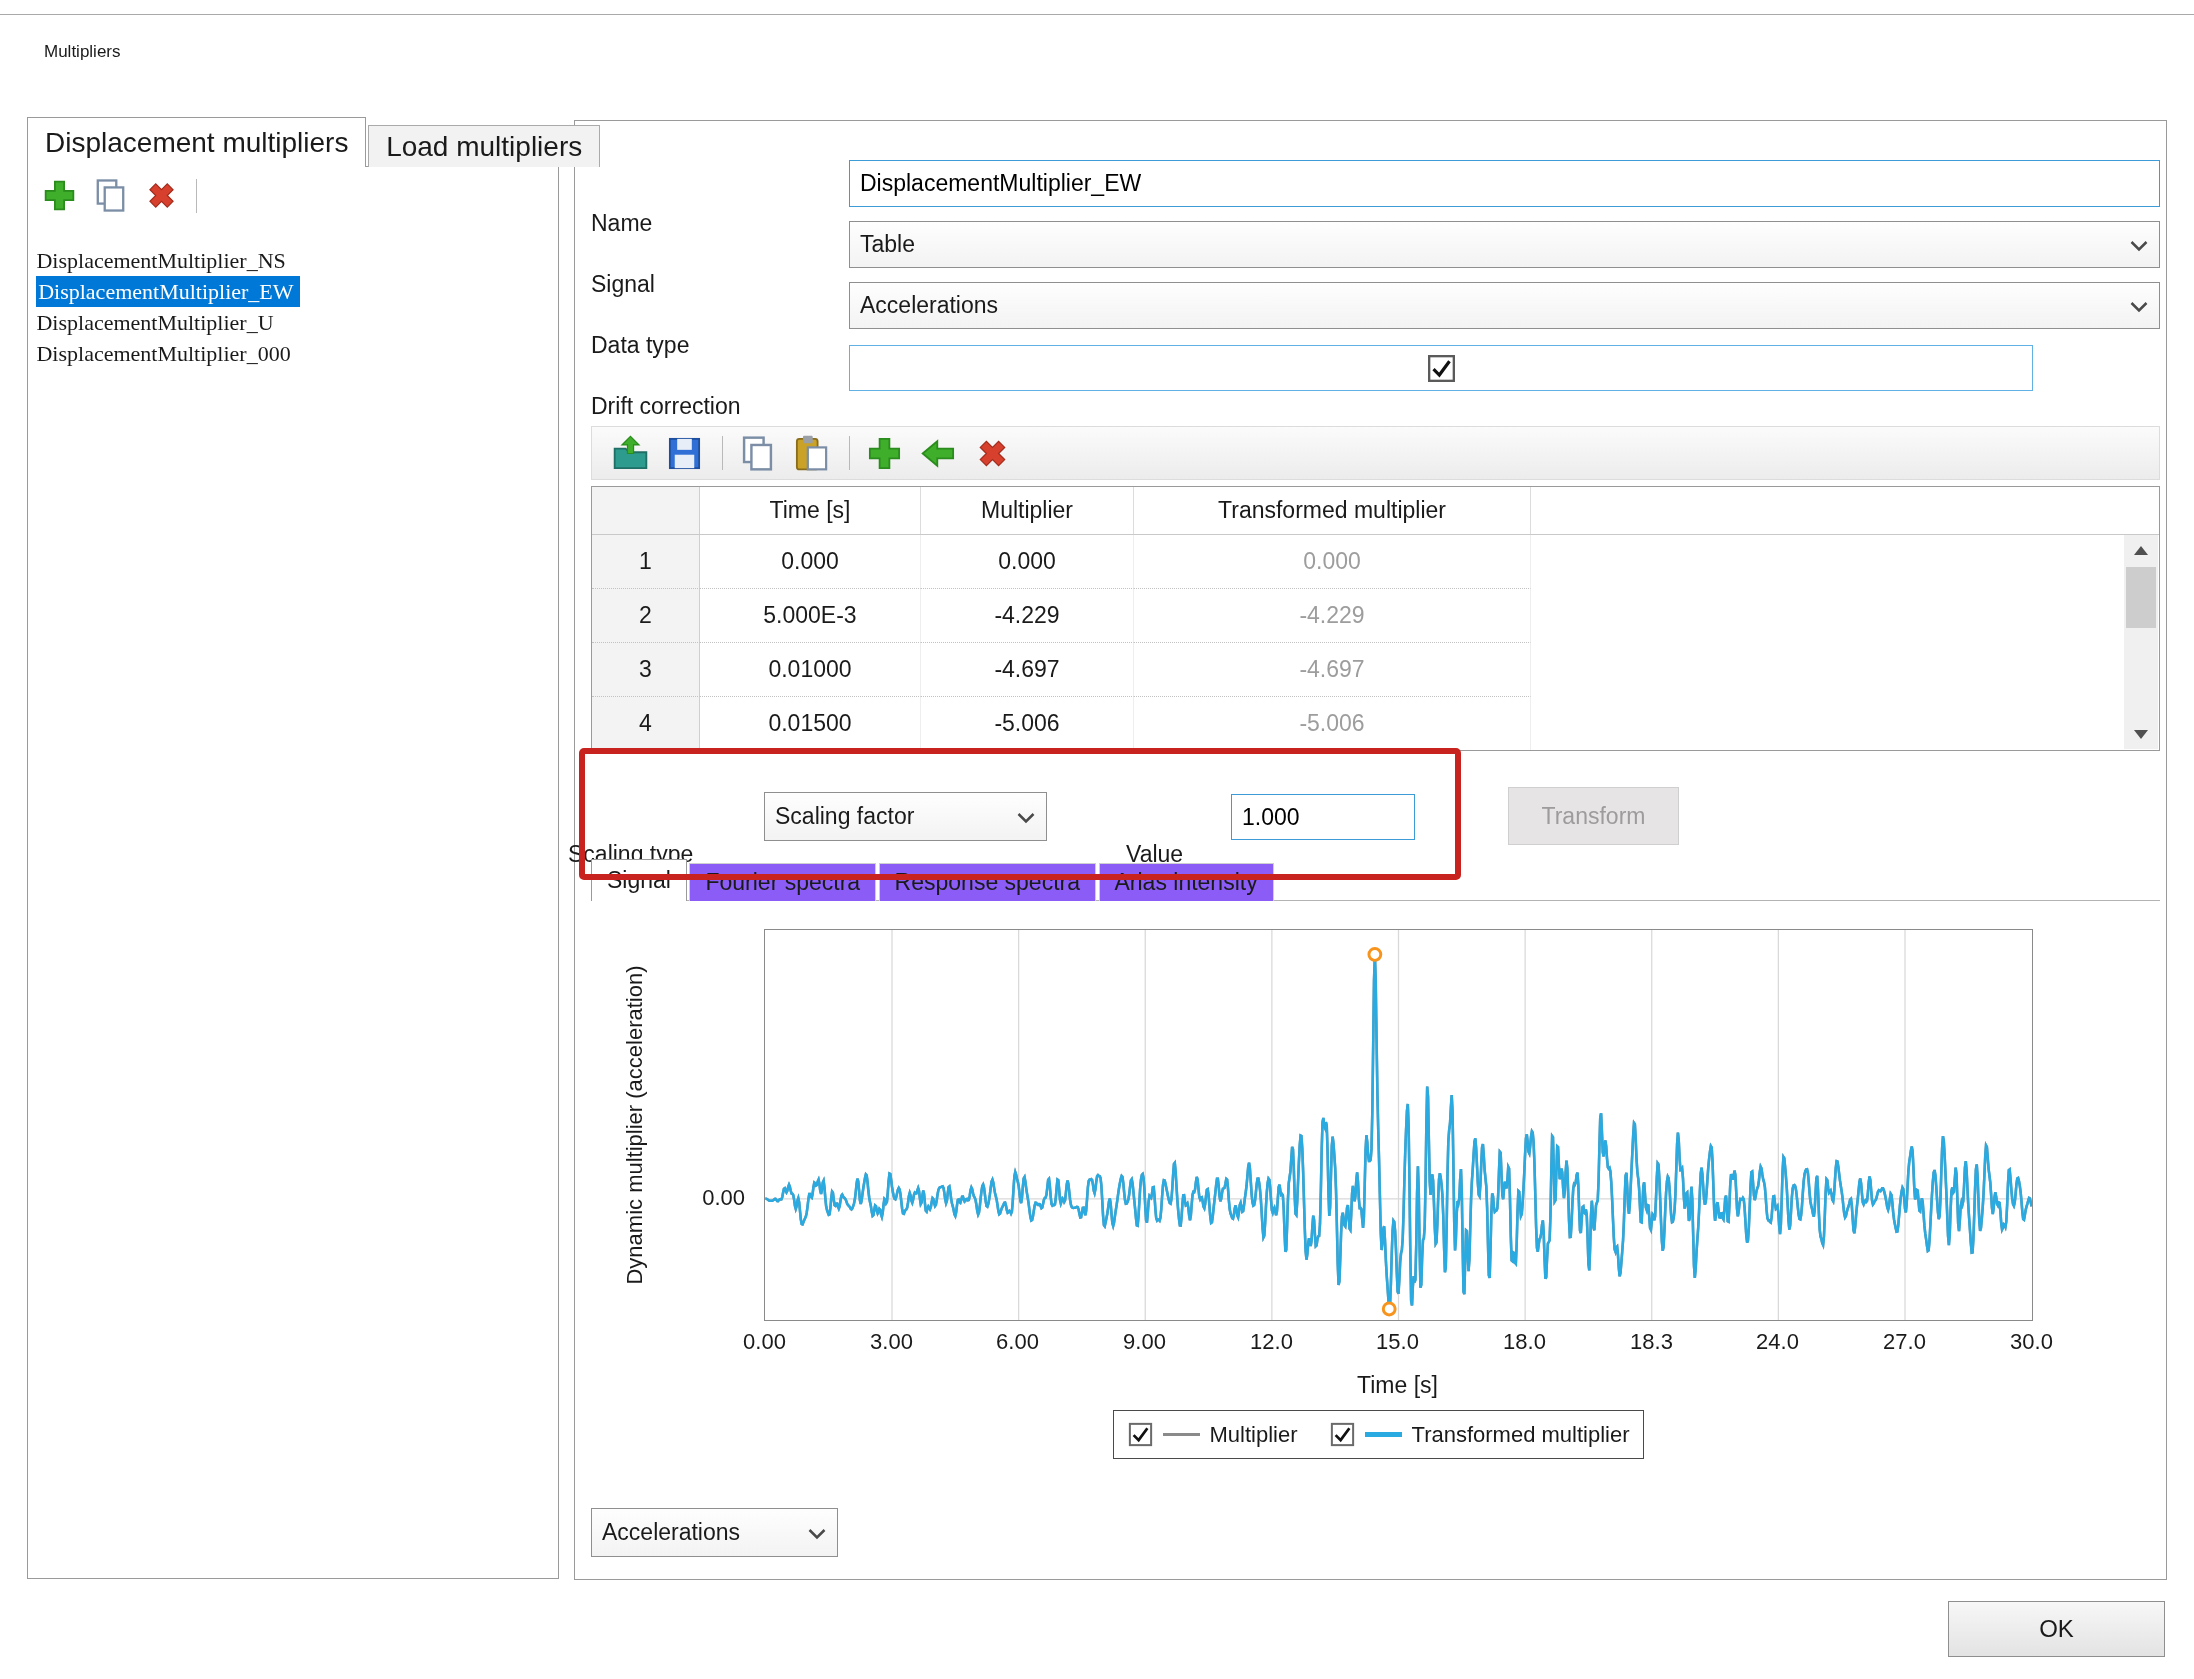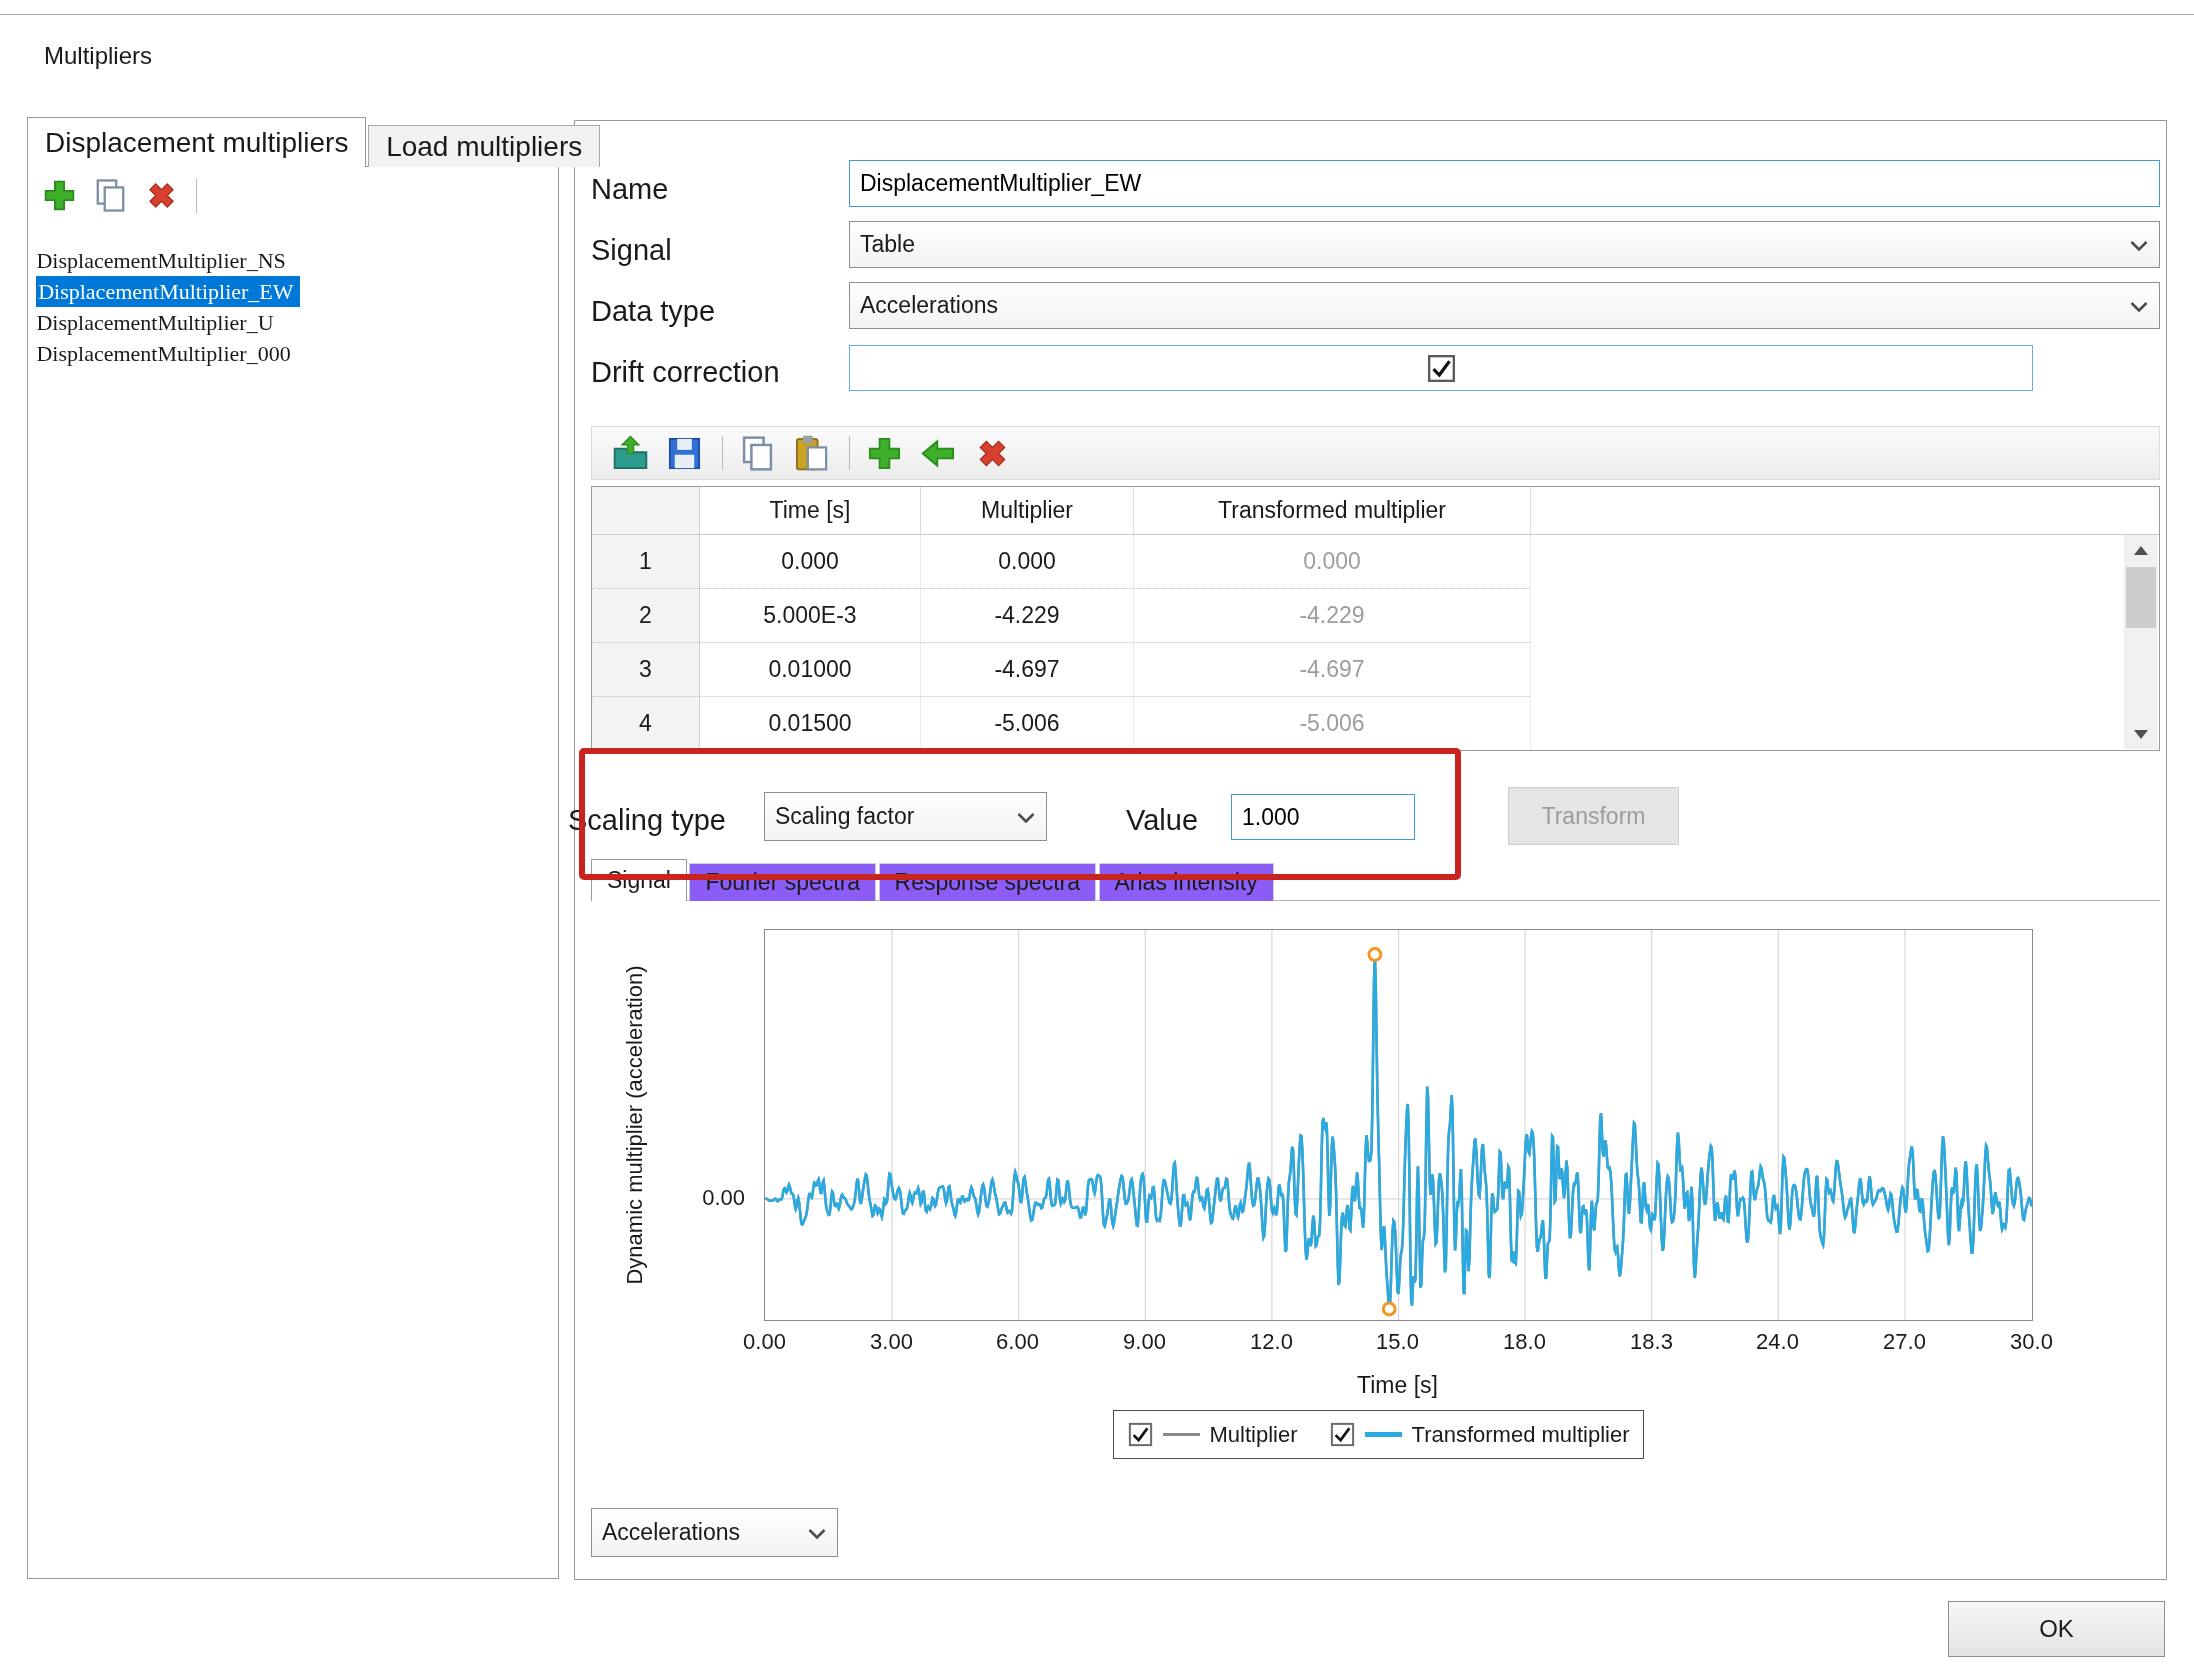--- a/index.html
+++ b/index.html
@@ -1,36 +1,36 @@
 <!DOCTYPE html>
 <html style="font-size:13.5px"><head>
 <meta charset="utf-8">
 <style>
   html,body{margin:0;padding:0;background:#fff;}
   .dialog{position:relative;width:2194px;height:1679px;background:#fff;
     font-family:"Liberation Sans",sans-serif;font-size:23px;color:#1a1a1a;overflow:hidden;}
   .topline{position:absolute;left:0;top:13.5px;width:2194px;height:1.7px;background:#a9a9a9;}
-  .title{position:absolute;left:44px;top:42px;font-size:24px;}
+  .title{position:absolute;left:44px;top:42px;font-size:17px;}
 
   
   .ltabs{position:absolute;left:27px;top:118px;display:flex;align-items:flex-end;height:49px;z-index:3;}
   .ltab{white-space:nowrap;padding:0 17px;font-size:28px;}
   .ltab.active{height:49px;line-height:49px;background:#fff;border:0.8px solid #9a9a9a;border-bottom:none;}
   .ltab.inactive{height:41px;line-height:41px;background:#f2f2f2;border:0.8px solid #aaa;border-bottom:none;margin-left:1.7px;}
   .left-panel{position:absolute;left:27px;top:166px;width:530px;height:1411px;border:0.8px solid #9a9a9a;background:#fff;}
   .lp-toolbar{position:absolute;left:12px;top:8.4px;display:flex;align-items:center;gap:12px;height:41px;}
   .ticon{display:inline-flex;width:39px;height:39px;align-items:center;justify-content:center;cursor:pointer;}
   .tsep{width:0.8px;height:34px;background:#b9b9b9;margin-left:3.4px;}
   .lp-list{position:absolute;left:1.7px;top:78px;right:1.7px;}
   .lp-item{height:31px;line-height:31px;font-size:22px;padding-left:6.8px;white-space:nowrap;font-family:Liberation Serif, serif;}
   .lp-item .sel{background:#0078d7;color:#fff;display:inline-block;padding:0 6.8px 0 1.7px;}
 
   
   .right-panel{position:absolute;left:574px;top:120px;width:1591px;height:1458px;border:0.8px solid #9a9a9a;background:#fff;}
-  .flabel{position:absolute;font-size:29px;white-space:nowrap;}
+  .flabel{position:absolute;font-size:23px;white-space:nowrap;margin-top:37px;}
   .tinput{position:absolute;background:#fff;border:0.8px solid #3d9bd5;font-size:23px;
     font-family:"Liberation Sans",sans-serif;padding:0 10px;box-sizing:border-box;}
   .dd{position:absolute;background:linear-gradient(#fefefe,#f3f3f3);border:0.8px solid #8f8f8f;
     box-sizing:border-box;display:flex;align-items:center;padding:0 10px;font-size:23px;}
   .dd .chev{margin-left:auto;}
   .driftbox{position:absolute;background:#fff;border:0.8px solid #62b1e4;box-sizing:border-box;
     display:flex;align-items:center;justify-content:center;}
   .cb svg{display:block;}
 
   

